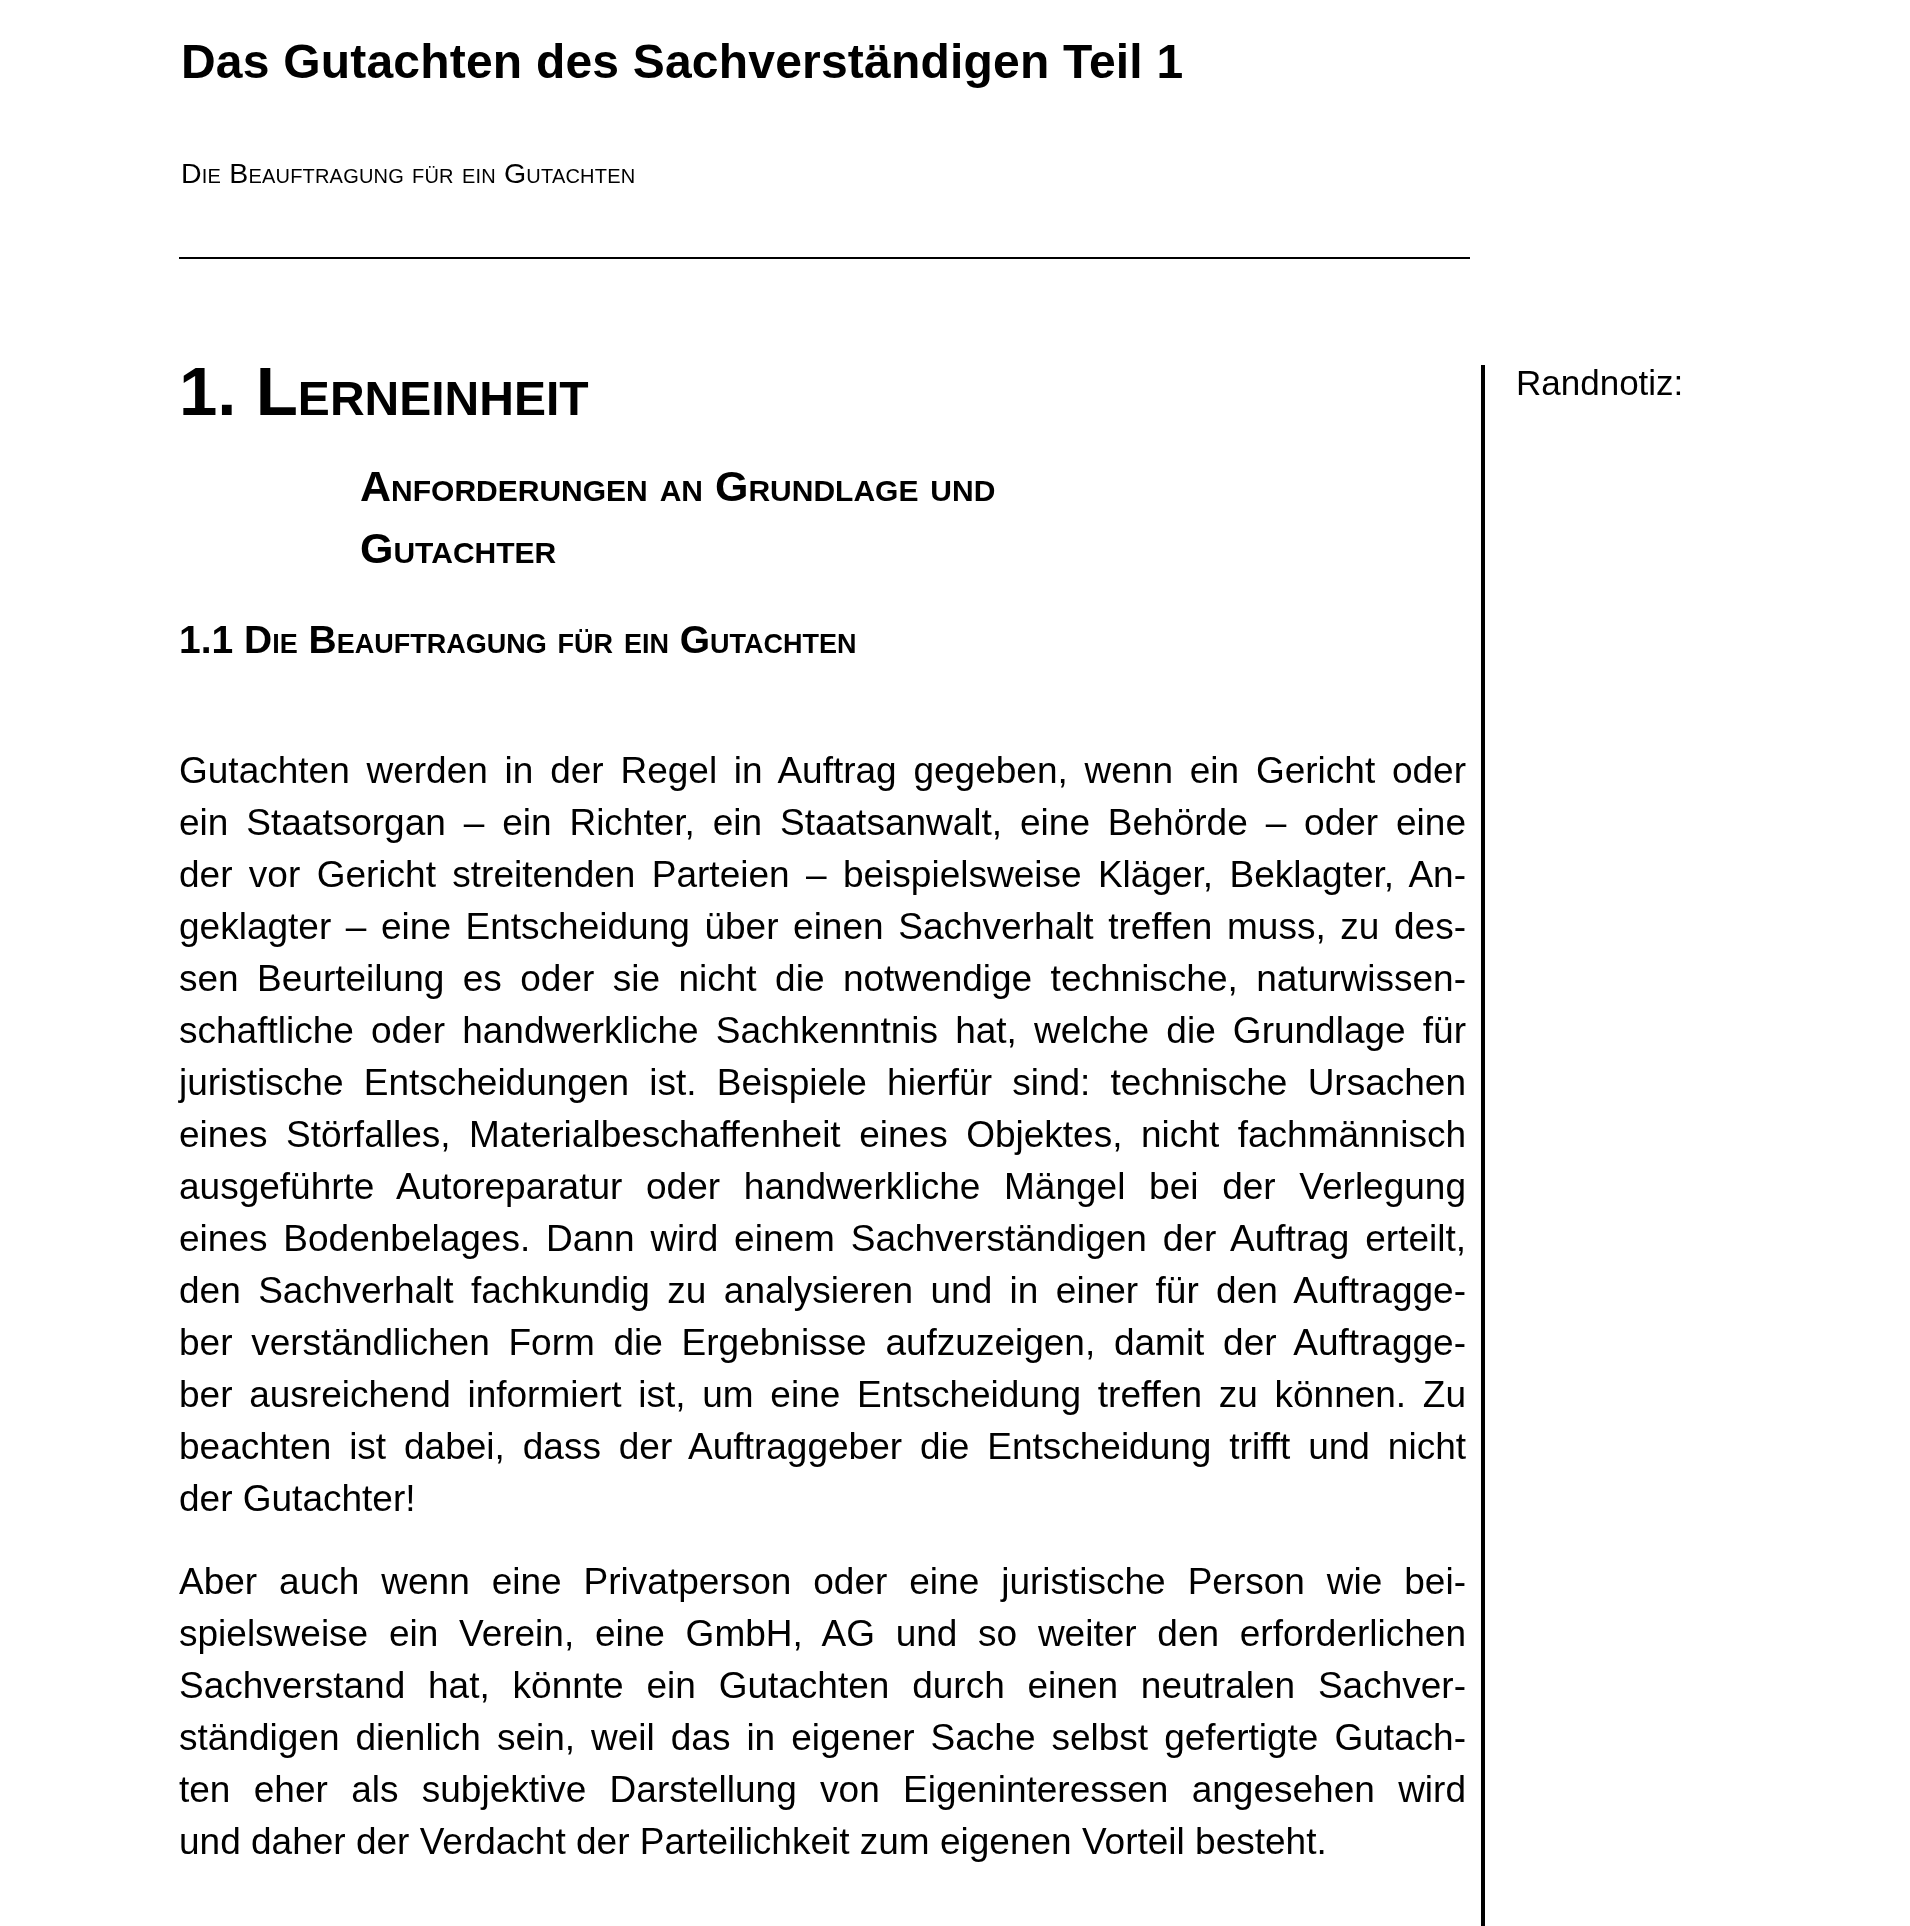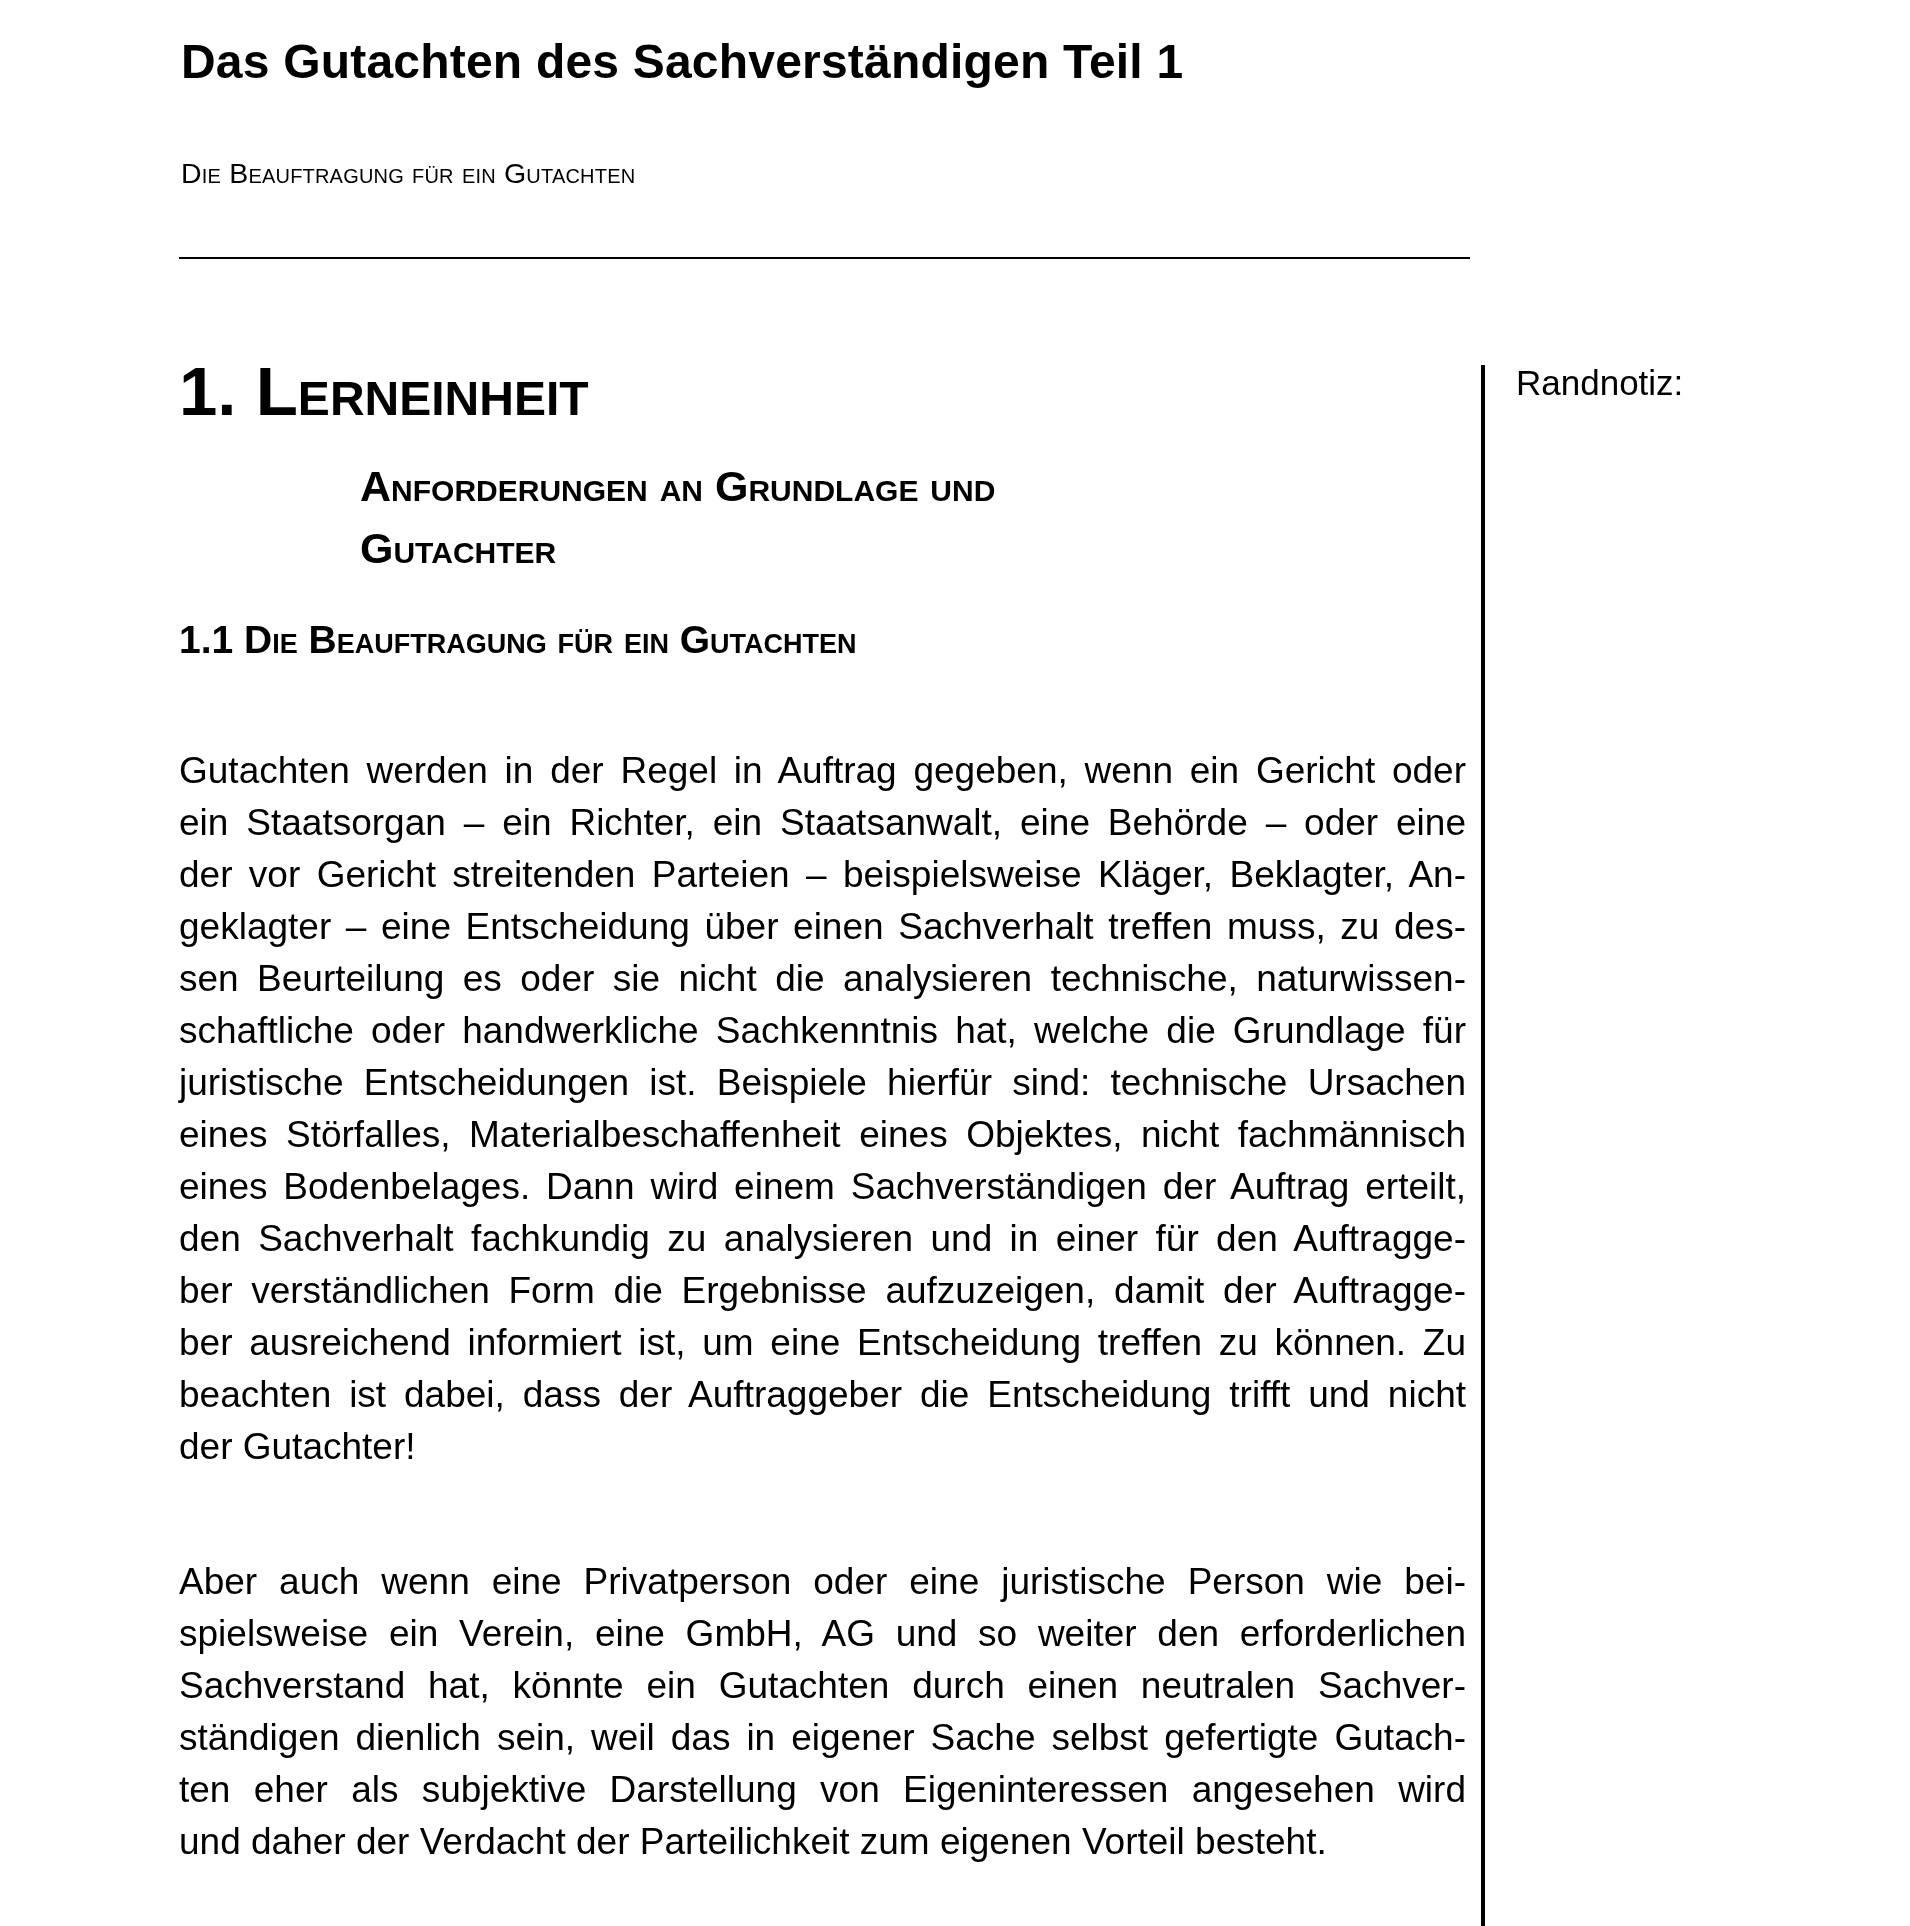--- a/index.html
+++ b/index.html
@@ -42,24 +42,25 @@
 <div class="abs h2">
   <span>1.1</span>
   <span style="font-variant: small-caps;">Die Beauftragung für ein Gutachten</span>
 </div>
 
 <div class="abs para p1">
   <span class="line">Gutachten werden in der Regel in Auftrag gegeben, wenn ein Gericht oder</span>
   <span class="line">ein Staatsorgan – ein Richter, ein Staatsanwalt, eine Behörde – oder eine</span>
   <span class="line">der vor Gericht streitenden Parteien – beispielsweise Kläger, Beklagter, An-</span>
   <span class="line">geklagter – eine Entscheidung über einen Sachverhalt treffen muss, zu des-</span>
-  <span class="line">sen Beurteilung es oder sie nicht die analysieren technische, naturwissen-</span>
+  <span class="line">sen Beurteilung es oder sie nicht die notwendige technische, naturwissen-</span>
   <span class="line">schaftliche oder handwerkliche Sachkenntnis hat, welche die Grundlage für</span>
   <span class="line">juristische Entscheidungen ist. Beispiele hierfür sind: technische Ursachen</span>
   <span class="line">eines Störfalles, Materialbeschaffenheit eines Objektes, nicht fachmännisch</span>
+  <span class="line">ausgeführte Autoreparatur oder handwerkliche Mängel bei der Verlegung</span>
   <span class="line">eines Bodenbelages. Dann wird einem Sachverständigen der Auftrag erteilt,</span>
   <span class="line">den Sachverhalt fachkundig zu analysieren und in einer für den Auftragge-</span>
   <span class="line">ber verständlichen Form die Ergebnisse aufzuzeigen, damit der Auftragge-</span>
   <span class="line">ber ausreichend informiert ist, um eine Entscheidung treffen zu können. Zu</span>
   <span class="line">beachten ist dabei, dass der Auftraggeber die Entscheidung trifft und nicht</span>
   <span class="line last">der Gutachter!</span>
 </div>
 
 <div class="abs para p2">
   <span class="line">Aber auch wenn eine Privatperson oder eine juristische Person wie bei-</span>

